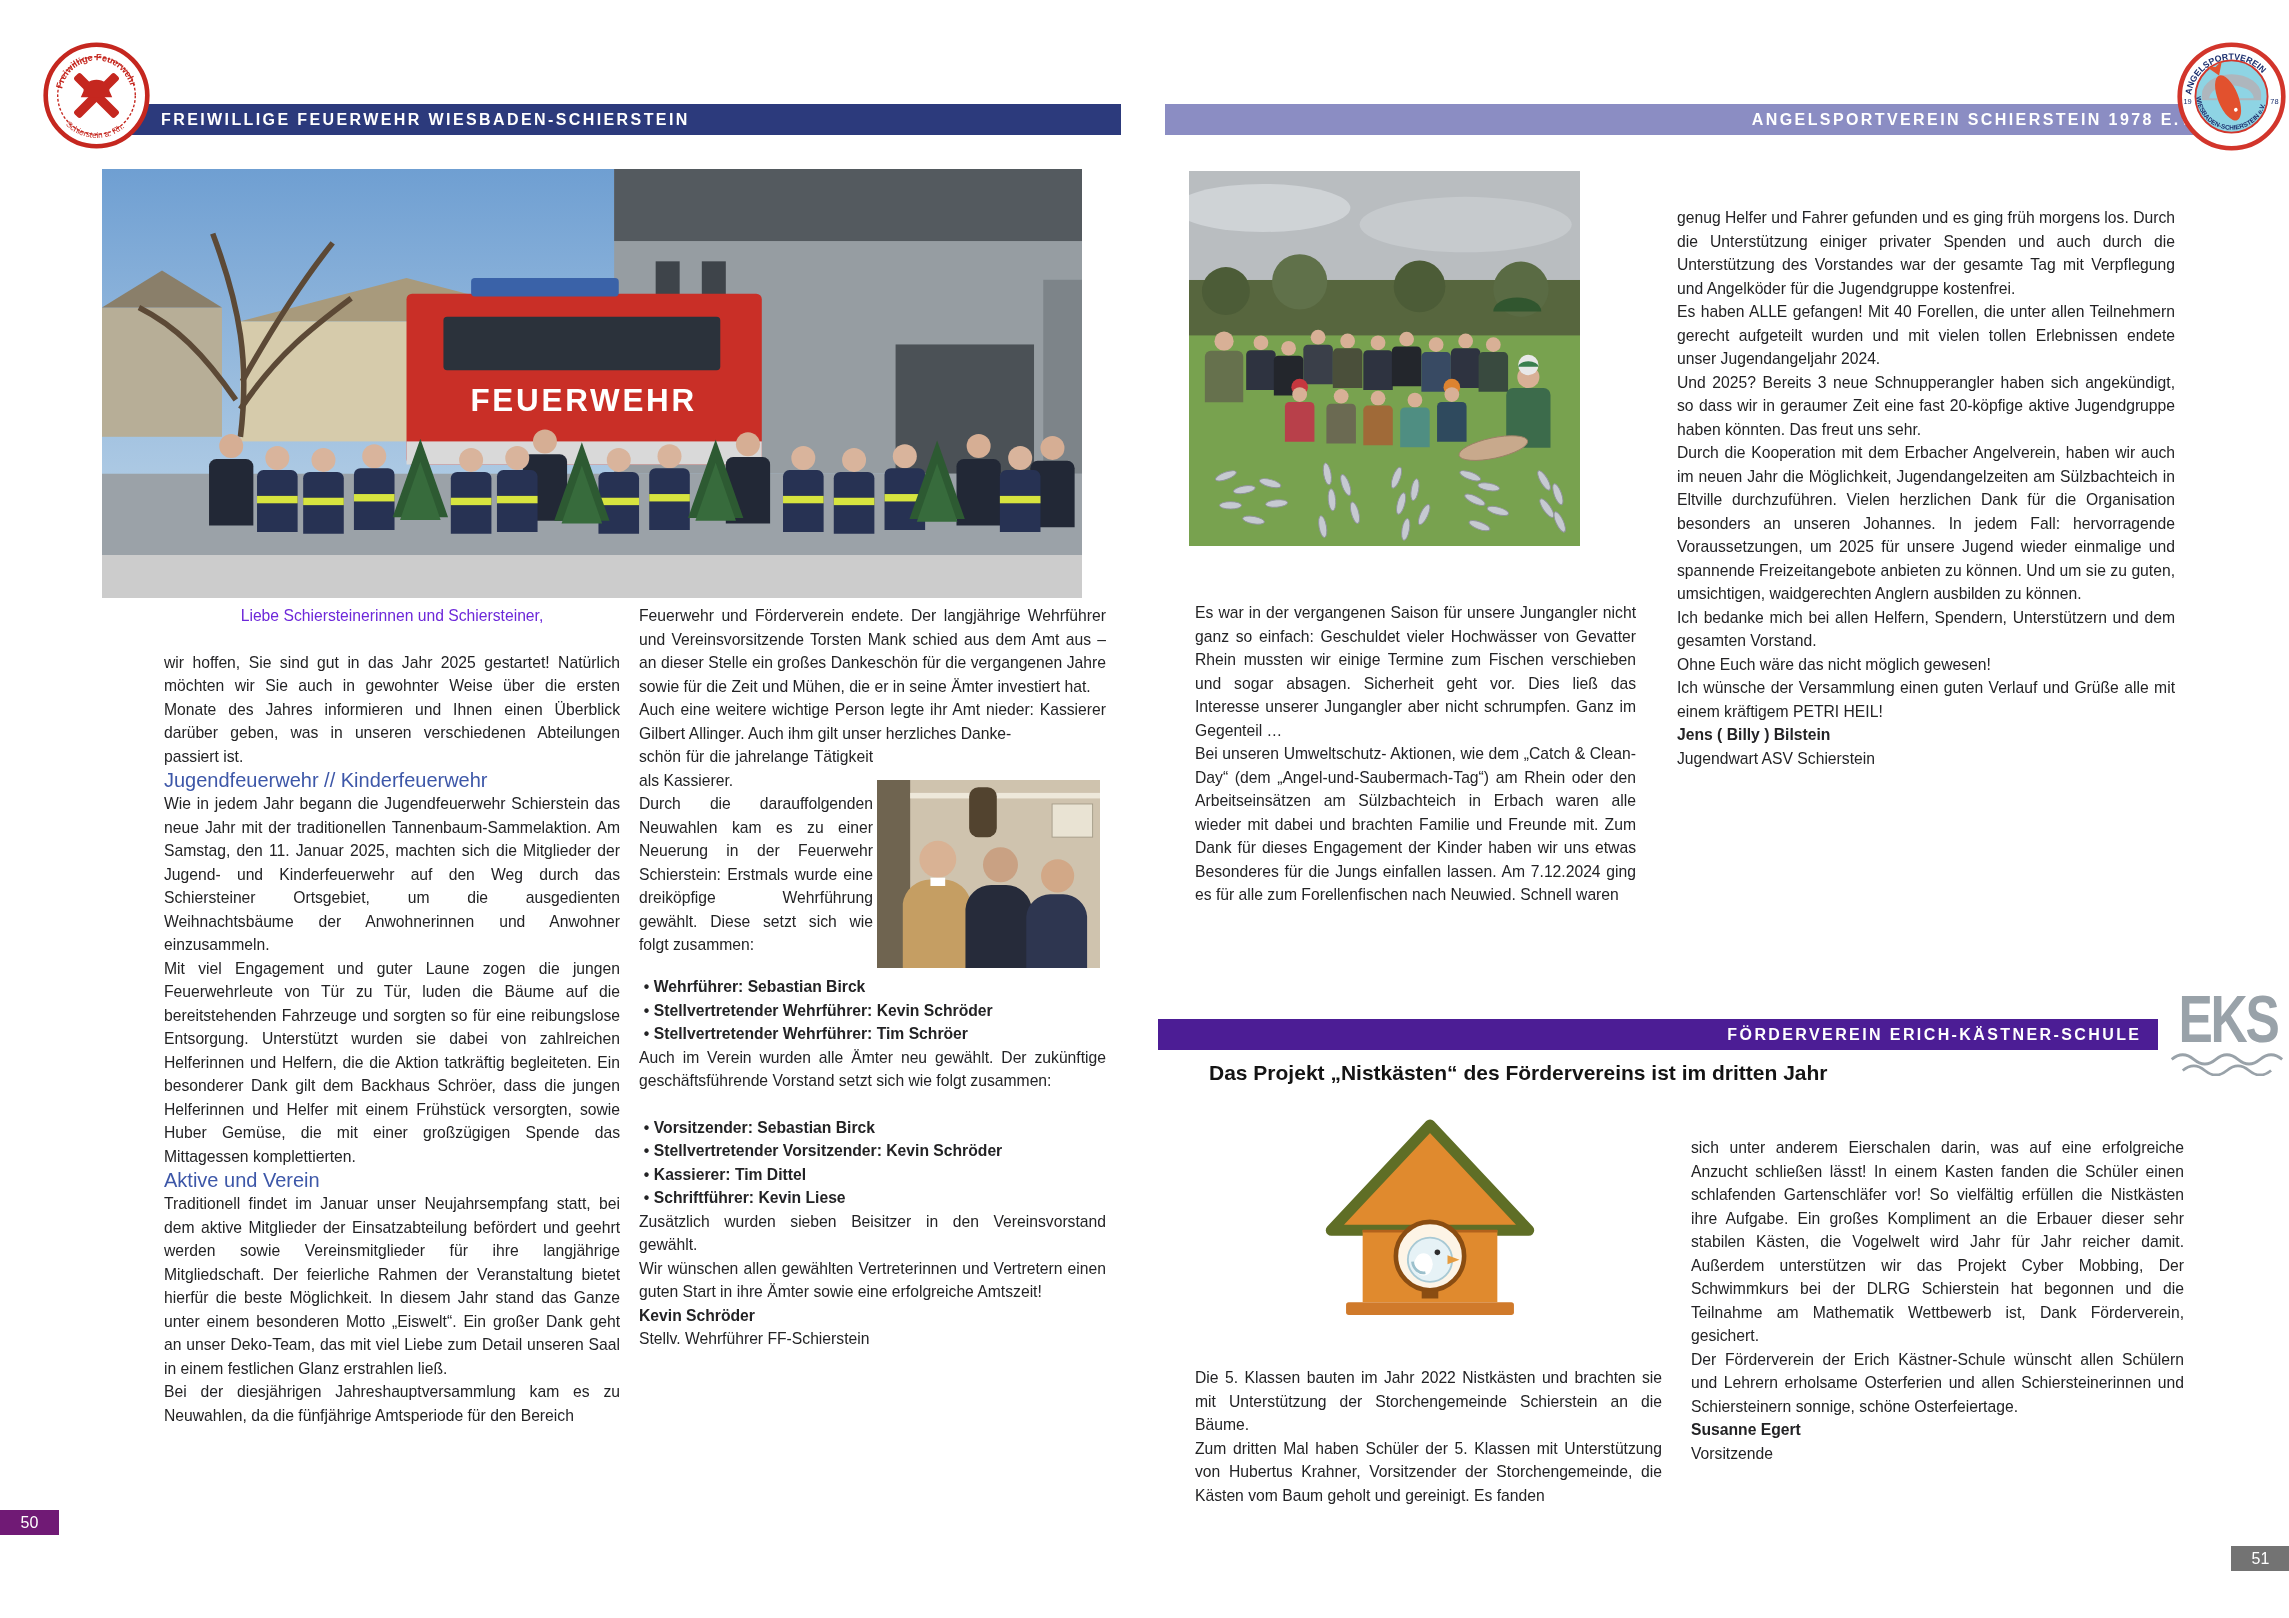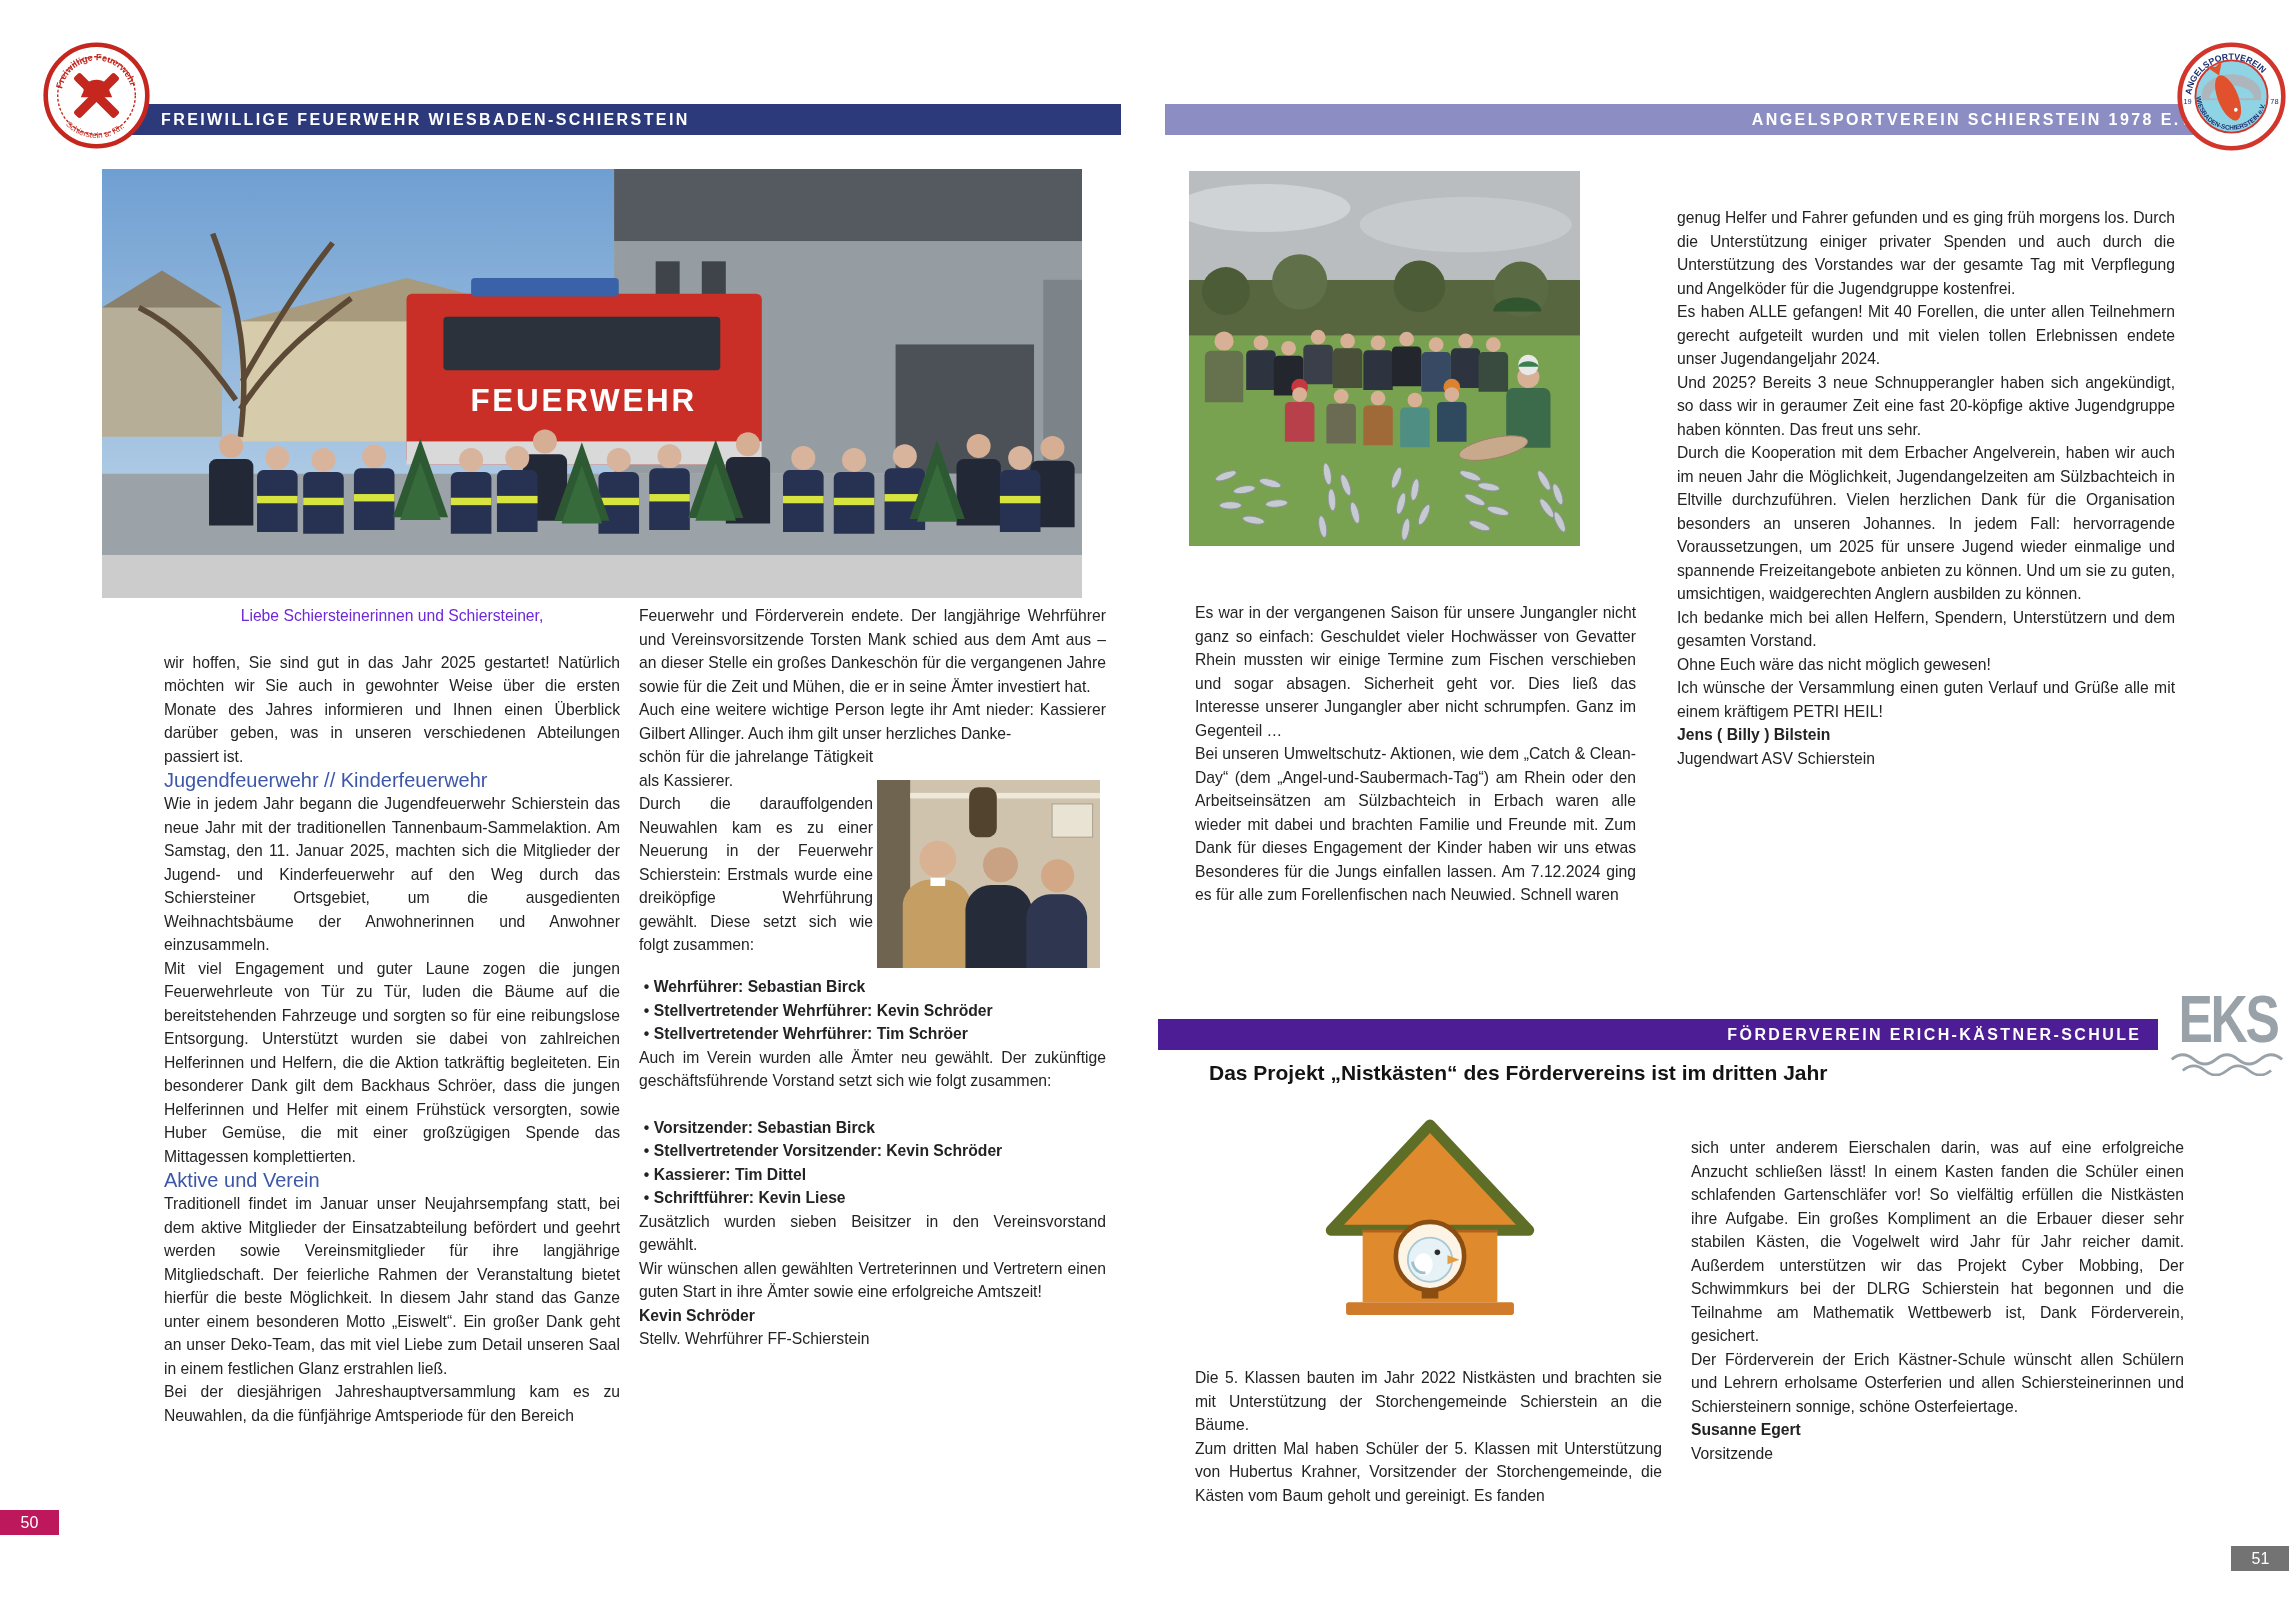--- a/index.html
+++ b/index.html
@@ -43,21 +43,21 @@
   .bdot{flex:0 0 14.8px;}
   .bdot::before{content:"•";}
   
   .headline{position:absolute;left:1209px;top:1061px;width:988px;font-size:21px;
             font-weight:bold;color:#141414;}
   #eks-logo{position:absolute;left:2165px;top:986px;width:122px;text-align:center;color:#99a2a9;}
   .eks-text{display:block;font-size:66px;line-height:66px;font-weight:700;letter-spacing:-2.8px;
             transform:scaleX(.78);transform-origin:center;}
   
   .tab{position:absolute;width:59px;height:25px;line-height:25px;color:#fff;font-size:16px;text-align:center;}
-  #tab-left{left:0;top:1510px;background:#be185d;}
+  #tab-left{left:0;top:1510px;background:#701a75;}
   #tab-right{left:2231px;top:1510px;background:#737373;margin-top:36px;}
 </style>
 </head>
 <body>
 
 <div class="canvas">
 
   <svg class="logo" id="ff-logo" viewBox="0 0 118 118">
     <circle cx="59" cy="59" r="55" fill="#fff" stroke="#c5271f" stroke-width="5"></circle>
     <circle cx="59" cy="59" r="42" fill="none" stroke="#c5271f" stroke-width="1.5" stroke-dasharray="3 2"></circle>

